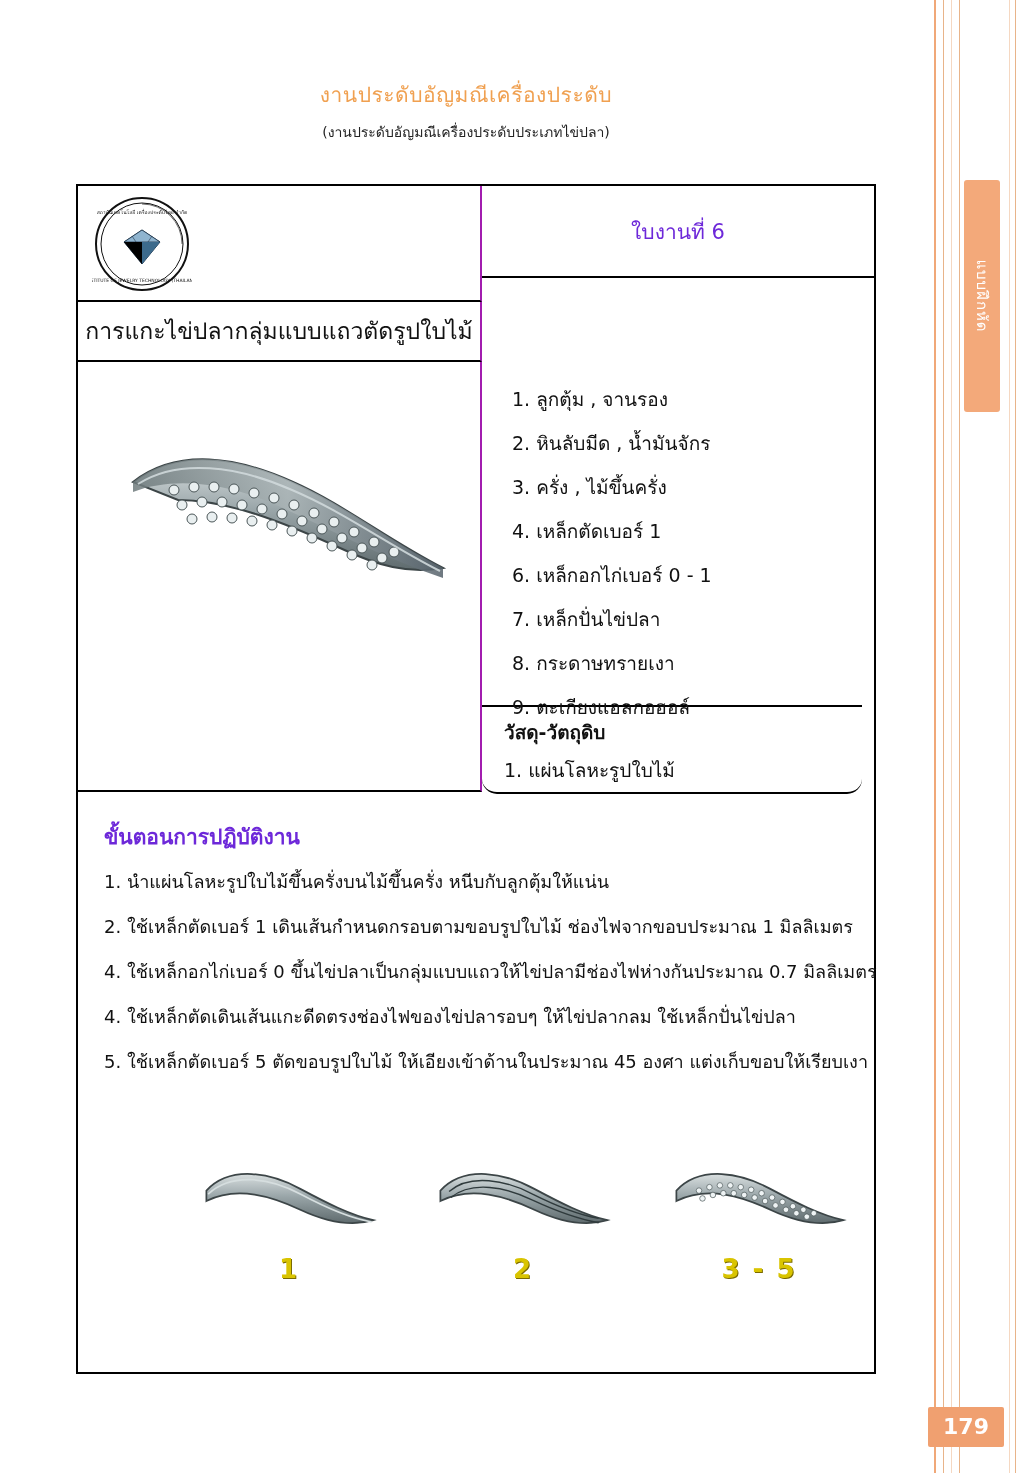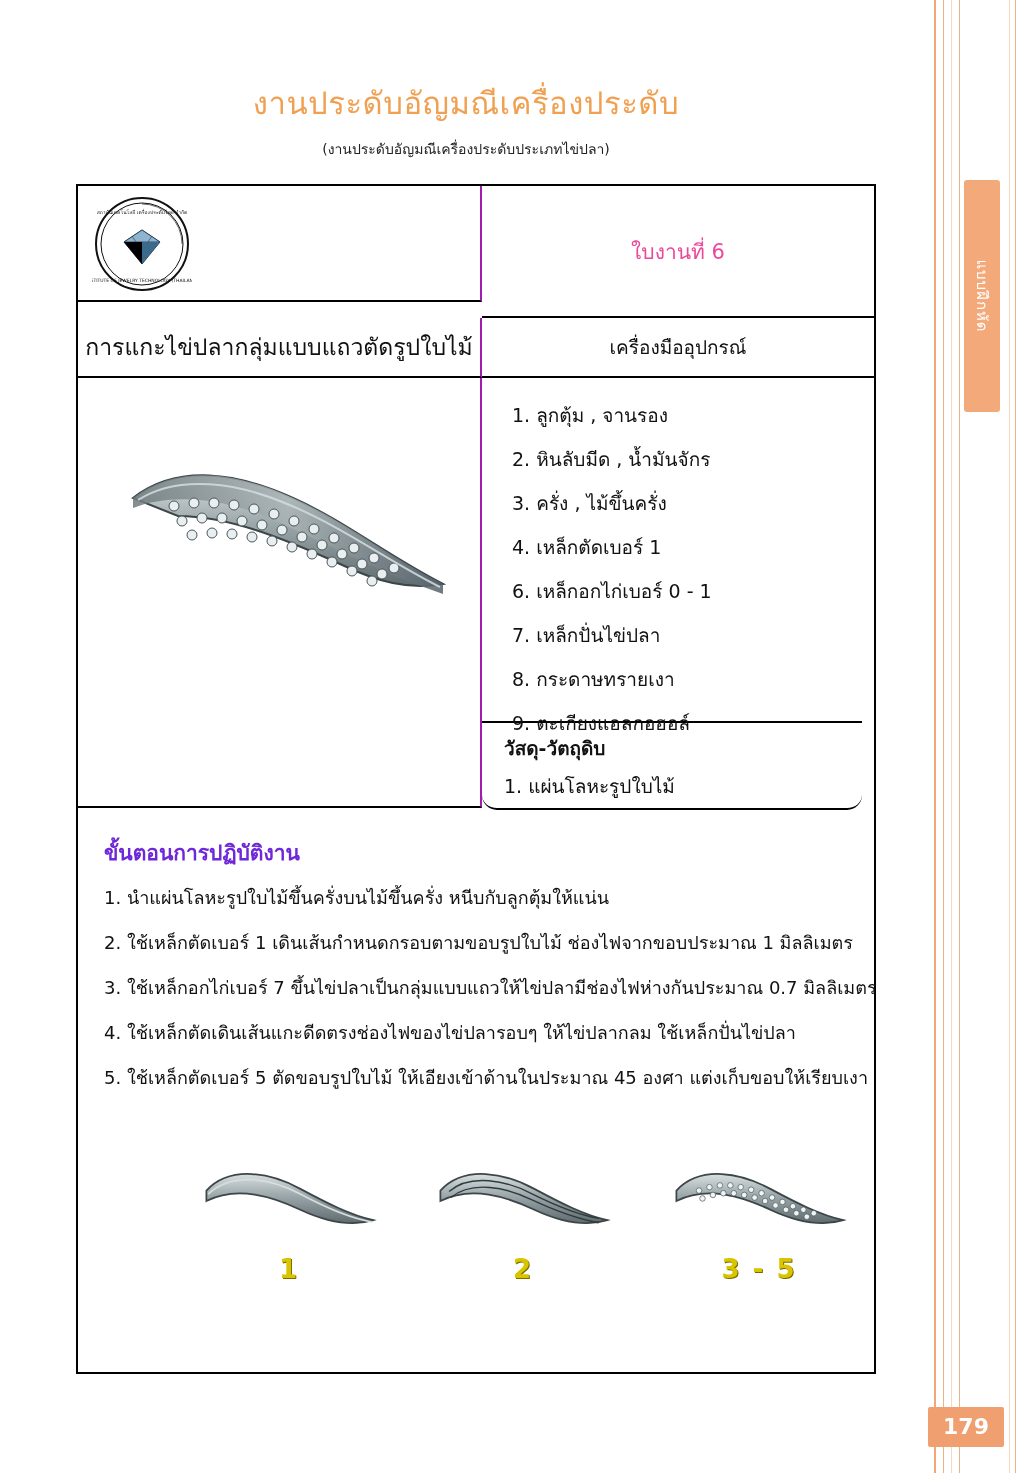--- a/index.html
+++ b/index.html
@@ -77,21 +77,21 @@
     position: absolute;
     left: 0;
     top: 0;
     width: 932px;
     height: 1473px;
   }
 
   .title {
     text-align: center;
     color: #f0a050;
-    font-size: 31px;
+    font-size: 21px;
     margin-top: 78px;
     letter-spacing: 0.5px;
   }
   .subtitle {
     text-align: center;
     color: #222222;
     font-size: 14px;
     margin-top: 10px;
   }
 
@@ -115,26 +115,26 @@
   .b-r { border-right: 2px solid #a21caf; }
   .b-b { border-bottom: 2px solid #000000; }
 
   .logo-cell {
     width: 404px;
     height: 116px;
     position: relative;
   }
   .sheet-no-cell {
     width: 392px;
-    height: 132px;
+    height: 92px;
     display: flex;
     align-items: center;
     justify-content: center;
     font-size: 21px;
-    color: #ec4899;
+    color: #6d28d9;
   }
 
   .topic-cell {
     width: 404px;
     height: 60px;
     display: flex;
     align-items: center;
     justify-content: center;
     font-size: 23px;
     color: #111;
@@ -252,21 +252,20 @@
             <line x1="40" y1="42" x2="44" y2="48" stroke="#23384d" stroke-width="0.6"></line>
             <line x1="60" y1="42" x2="56" y2="48" stroke="#23384d" stroke-width="0.6"></line>
           </g>
         </svg>
       </div>
       <div class="cell sheet-no-cell b-b">ใบงานที่ 6</div>
     </div>
 
     <div class="row">
       <div class="cell topic-cell b-r b-b">การแกะไข่ปลากลุ่มแบบแถวตัดรูปใบไม้</div>
-      <div class="cell tools-head-cell b-b">เครื่องมืออุปกรณ์</div>
     </div>
 
     <div class="row">
       <div class="cell photo-cell b-r b-b">
         <svg viewBox="0 0 404 430" width="404" height="430">
           <defs>
             <linearGradient id="metal1" x1="0" y1="0" x2="0" y2="1">
               <stop offset="0%" stop-color="#d9dfe0"></stop>
               <stop offset="45%" stop-color="#9aa6a9"></stop>
               <stop offset="100%" stop-color="#5f6b6e"></stop>
@@ -333,21 +332,21 @@
           <div class="mat-title">วัสดุ-วัตถุดิบ</div>
           <div class="mat-item">1. แผ่นโลหะรูปใบไม้</div>
         </div>
       </div>
     </div>
 
     <div class="steps">
       <div class="steps-title">ขั้นตอนการปฏิบัติงาน</div>
       <div class="step">1. นำแผ่นโลหะรูปใบไม้ขึ้นครั่งบนไม้ขึ้นครั่ง หนีบกับลูกตุ้มให้แน่น</div>
       <div class="step">2. ใช้เหล็กตัดเบอร์ 1 เดินเส้นกำหนดกรอบตามขอบรูปใบไม้ ช่องไฟจากขอบประมาณ  1 มิลลิเมตร</div>
-      <div class="step">3. ใช้เหล็กอกไก่เบอร์ 7 ขึ้นไข่ปลาเป็นกลุ่มแบบแถวให้ไข่ปลามีช่องไฟห่างกันประมาณ 0.7 มิลลิเมตร</div>
+      <div class="step">4. ใช้เหล็กอกไก่เบอร์ 0 ขึ้นไข่ปลาเป็นกลุ่มแบบแถวให้ไข่ปลามีช่องไฟห่างกันประมาณ 0.7 มิลลิเมตร</div>
       <div class="step">4. ใช้เหล็กตัดเดินเส้นแกะดีดตรงช่องไฟของไข่ปลารอบๆ ให้ไข่ปลากลม ใช้เหล็กปั่นไข่ปลา</div>
       <div class="step">5. ใช้เหล็กตัดเบอร์ 5 ตัดขอบรูปใบไม้ ให้เอียงเข้าด้านในประมาณ 45 องศา แต่งเก็บขอบให้เรียบเงา</div>
     </div>
 
     <div class="bottom-figs">
 
       <div class="fig" style="left:96px; top:0;">
         <svg viewBox="0 0 230 110" width="200" height="100">
           <path d="M20 58 C48 28 95 38 128 56 C158 72 185 86 212 92 C186 100 158 94 128 80 C96 65 56 52 20 70 Z" fill="url(#metal1)" stroke="#3c4547" stroke-width="2"></path>
           <path d="M22 62 C50 36 95 44 128 62 C158 78 186 90 210 94" fill="none" stroke="#d6dedf" stroke-width="2"></path>

